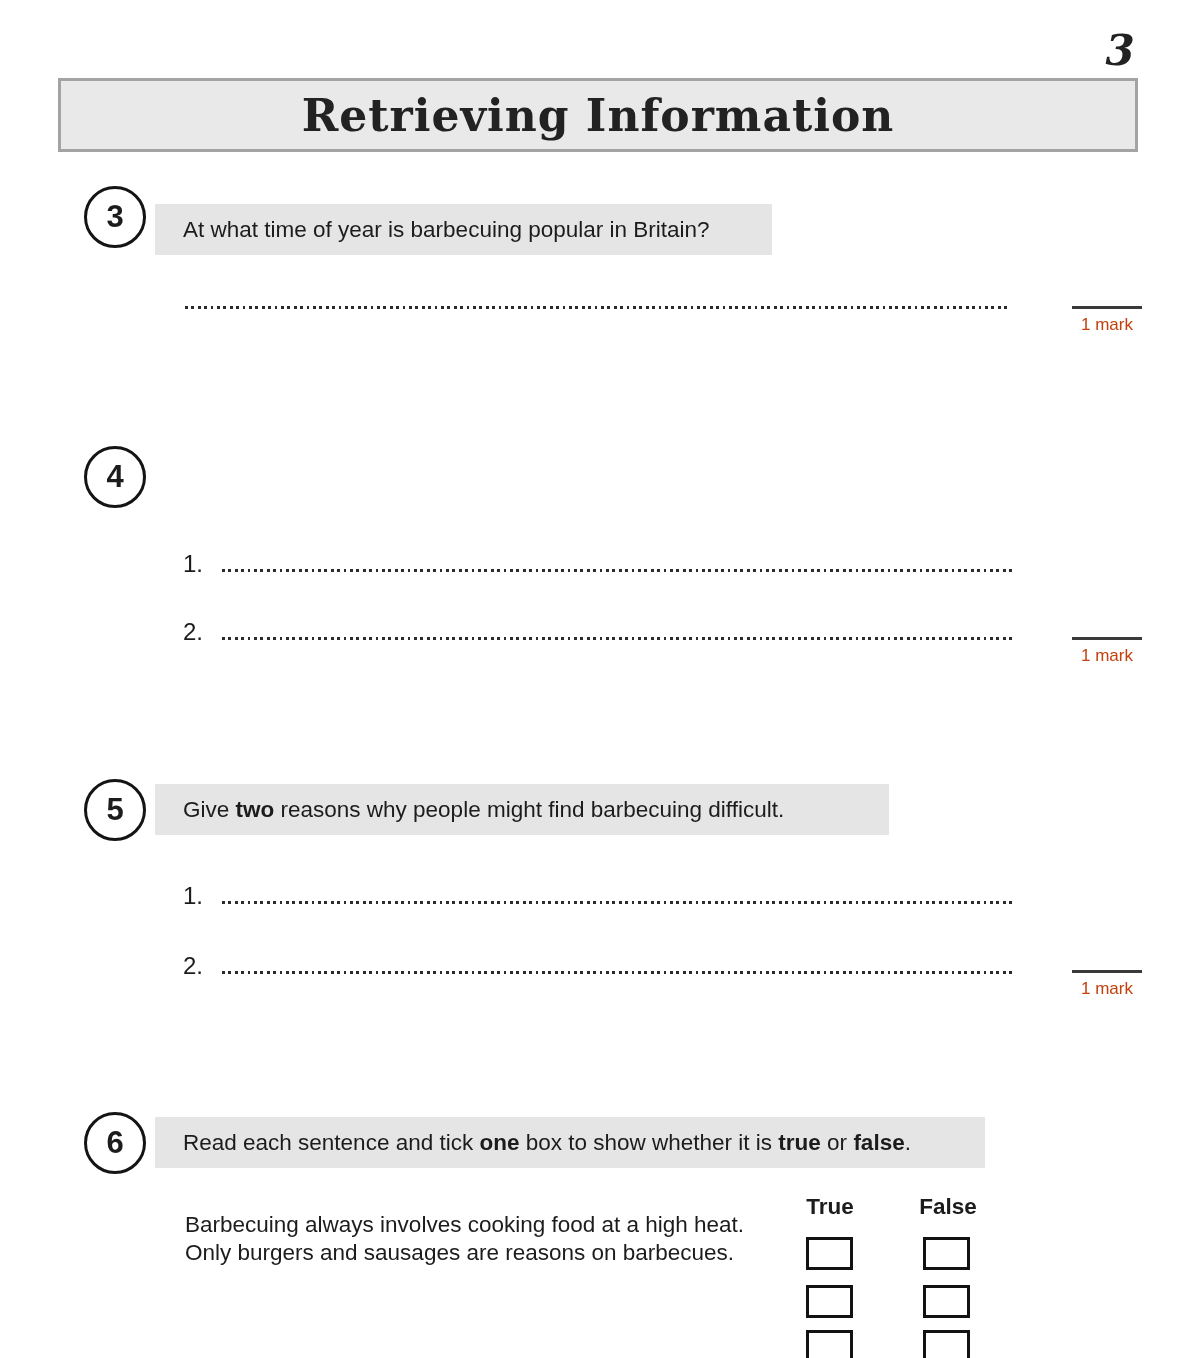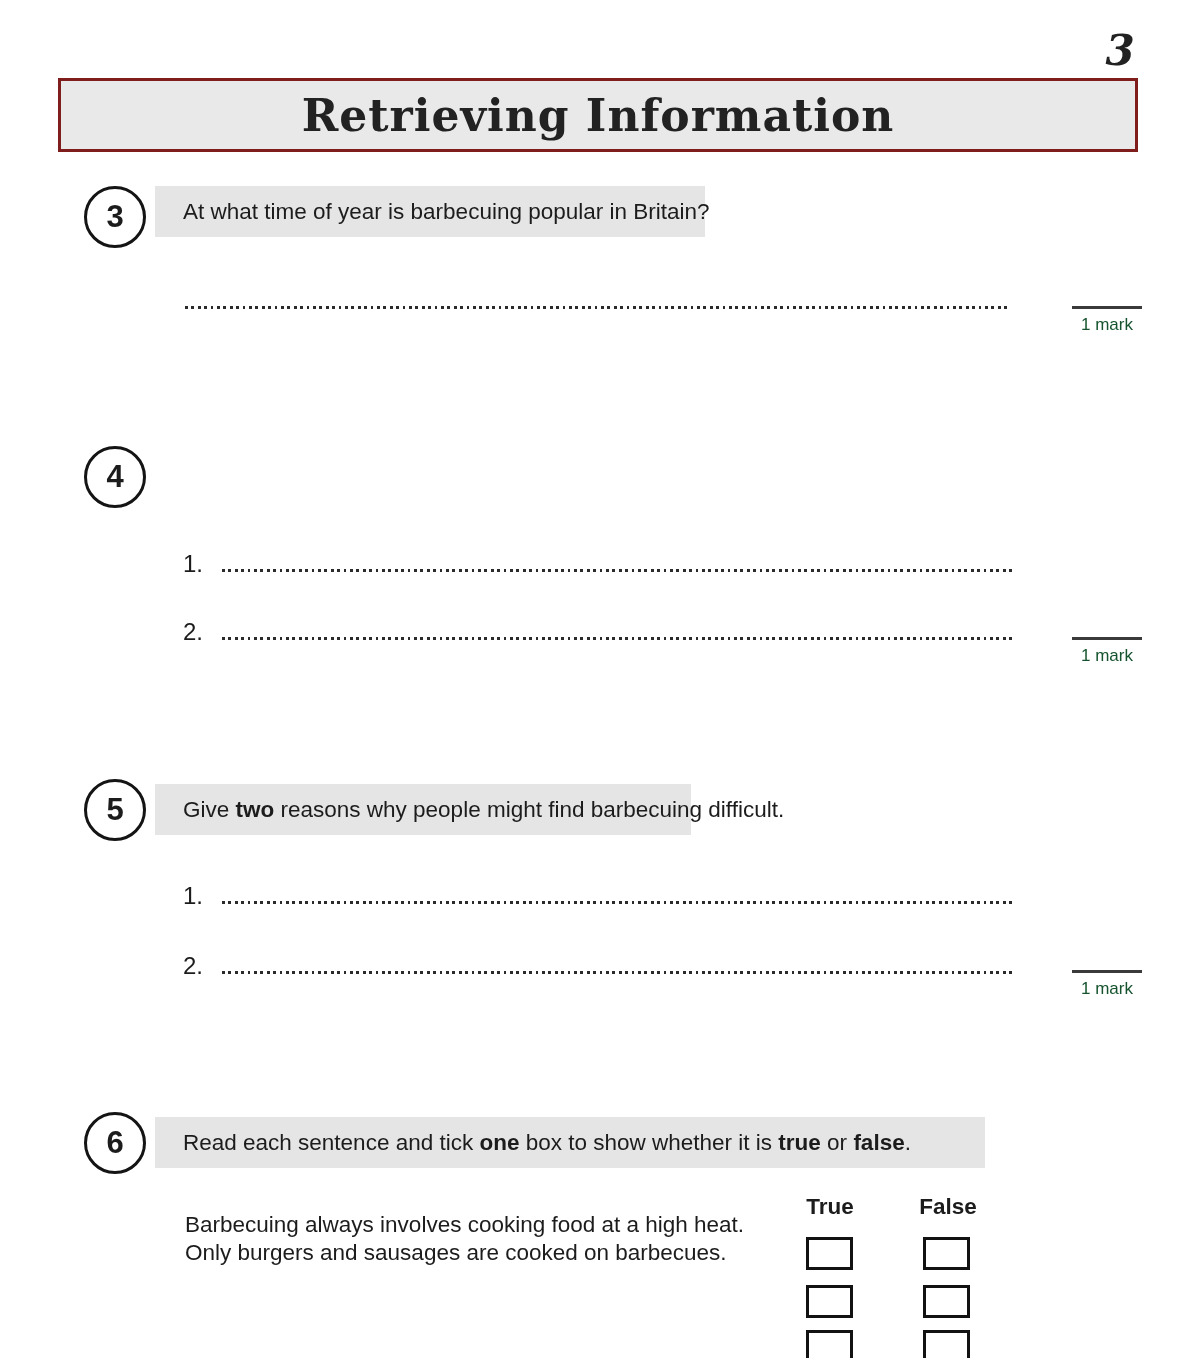--- a/index.html
+++ b/index.html
@@ -3,61 +3,61 @@
 <meta charset="utf-8">
 <style>
   html,body{margin:0;padding:0;background:#fff;}
   .sheet{position:relative;width:1200px;height:1358px;background:#ffffff;overflow:hidden;
          font-family:"Liberation Sans",sans-serif;color:#1c1c1c;}
 
   .page-num{position:absolute;left:1098px;top:26px;width:44px;text-align:center;
             font-family:"DejaVu Serif",serif;font-style:italic;font-weight:700;font-size:42px;color:#222;}
 
   .title-bar{position:absolute;left:58px;top:78px;width:1080px;height:74px;background:#e9e9e9;
-             border:3px solid #7f1d1d;box-sizing:border-box;display:flex;align-items:center;justify-content:center;}
+             border:3px solid #a3a3a3;box-sizing:border-box;display:flex;align-items:center;justify-content:center;}
   .title-text{font-family:"DejaVu Serif",serif;font-weight:700;font-size:44px;letter-spacing:1px;color:#222;}
 
   .qcircle{position:absolute;left:84px;width:62px;height:62px;border:3px solid #141414;border-radius:50%;
            box-sizing:border-box;display:flex;align-items:center;justify-content:center;
            font-size:31px;font-weight:700;background:#fff;}
 
   .qbox{position:absolute;left:155px;height:51px;background:#e5e5e5;display:flex;align-items:center;
         padding-left:28px;box-sizing:border-box;font-size:22.5px;white-space:nowrap;}
 
   .dotline{position:absolute;height:3px;
            background:repeating-linear-gradient(90deg,#2b2b2b 0 2.8px,transparent 2.8px 6.4px);}
 
   .ansline{position:absolute;left:183px;width:830px;height:30px;display:flex;align-items:flex-end;}
   .ansline .num{width:39px;font-size:24px;line-height:1.1;}
   .ansline .dots{flex:1;height:3px;margin-bottom:5px;
                  background:repeating-linear-gradient(90deg,#2b2b2b 0 2.8px,transparent 2.8px 6.4px);}
 
   .mark{position:absolute;width:70px;text-align:center;}
   .mark .rule{height:3px;background:#3a3a3a;}
-  .mark .lbl{margin-top:6px;font-size:17px;color:#14532d;}
+  .mark .lbl{margin-top:6px;font-size:17px;color:#c2410c;}
 
   .tf-head{position:absolute;font-weight:700;font-size:22.5px;text-align:center;}
   .stmt{position:absolute;left:185px;font-size:22.5px;white-space:nowrap;}
   .cb{position:absolute;width:47px;height:33px;border:3px solid #121212;box-sizing:border-box;background:#fff;}
 </style>
 </head>
 <body>
 
 <div class="sheet">
 
   <div class="page-num">3</div>
 
   <div class="title-bar">
     <span class="title-text">Retrieving Information</span>
   </div>
 
   <div class="qcircle" style="top:186px;">
     <span>3</span>
   </div>
-  <div class="qbox" style="top:186px;width:550px;">
+  <div class="qbox" style="top:204px;width:617px;">
     <span><span>At what time of year is barbecuing popular in Britain?</span></span>
   </div>
   <div class="dotline" style="left:185px;top:306px;width:826px;"></div>
   <div class="mark" style="left:1072px;top:306px;">
     <div class="rule"></div>
     <div class="lbl">1 mark</div>
   </div>
 
   <div class="qcircle" style="top:446px;">
     <span>4</span>
@@ -71,21 +71,21 @@
     <span class="dots"></span>
   </div>
   <div class="mark" style="left:1072px;top:637px;">
     <div class="rule"></div>
     <div class="lbl">1 mark</div>
   </div>
 
   <div class="qcircle" style="top:779px;">
     <span>5</span>
   </div>
-  <div class="qbox" style="top:784px;width:536px;">
+  <div class="qbox" style="top:784px;width:734px;">
     <span><span>Give </span><b>two</b><span> reasons why people might find barbecuing difficult.</span></span>
   </div>
   <div class="ansline" style="top:879px;">
     <span class="num">1.</span>
     <span class="dots"></span>
   </div>
   <div class="ansline" style="top:949px;">
     <span class="num">2.</span>
     <span class="dots"></span>
   </div>
@@ -97,21 +97,21 @@
   <div class="qcircle" style="top:1112px;">
     <span>6</span>
   </div>
   <div class="qbox" style="top:1117px;width:830px;">
     <span><span>Read each sentence and tick </span><b>one</b><span> box to show whether it is </span><b>true</b><span> or </span><b>false</b><span>.</span></span>
   </div>
 
   <div class="tf-head" style="left:798px;top:1194px;width:64px;">True</div>
   <div class="tf-head" style="left:914px;top:1194px;width:68px;">False</div>
 
-  <div class="stmt" style="top:1240px;">Only burgers and sausages are cooked on barbecues.</div>
+  <div class="stmt" style="top:1240px;">Only burgers and sausages are reasons on barbecues.</div>
   <div class="cb" style="left:806px;top:1237px;"></div>
   <div class="cb" style="left:923px;top:1237px;"></div>
 
   <div class="stmt" style="top:1212px;">Barbecuing always involves cooking food at a high heat.</div>
   <div class="cb" style="left:806px;top:1285px;"></div>
   <div class="cb" style="left:923px;top:1285px;"></div>
 
   <div class="cb" style="left:806px;top:1330px;"></div>
   <div class="cb" style="left:923px;top:1330px;"></div>
 

